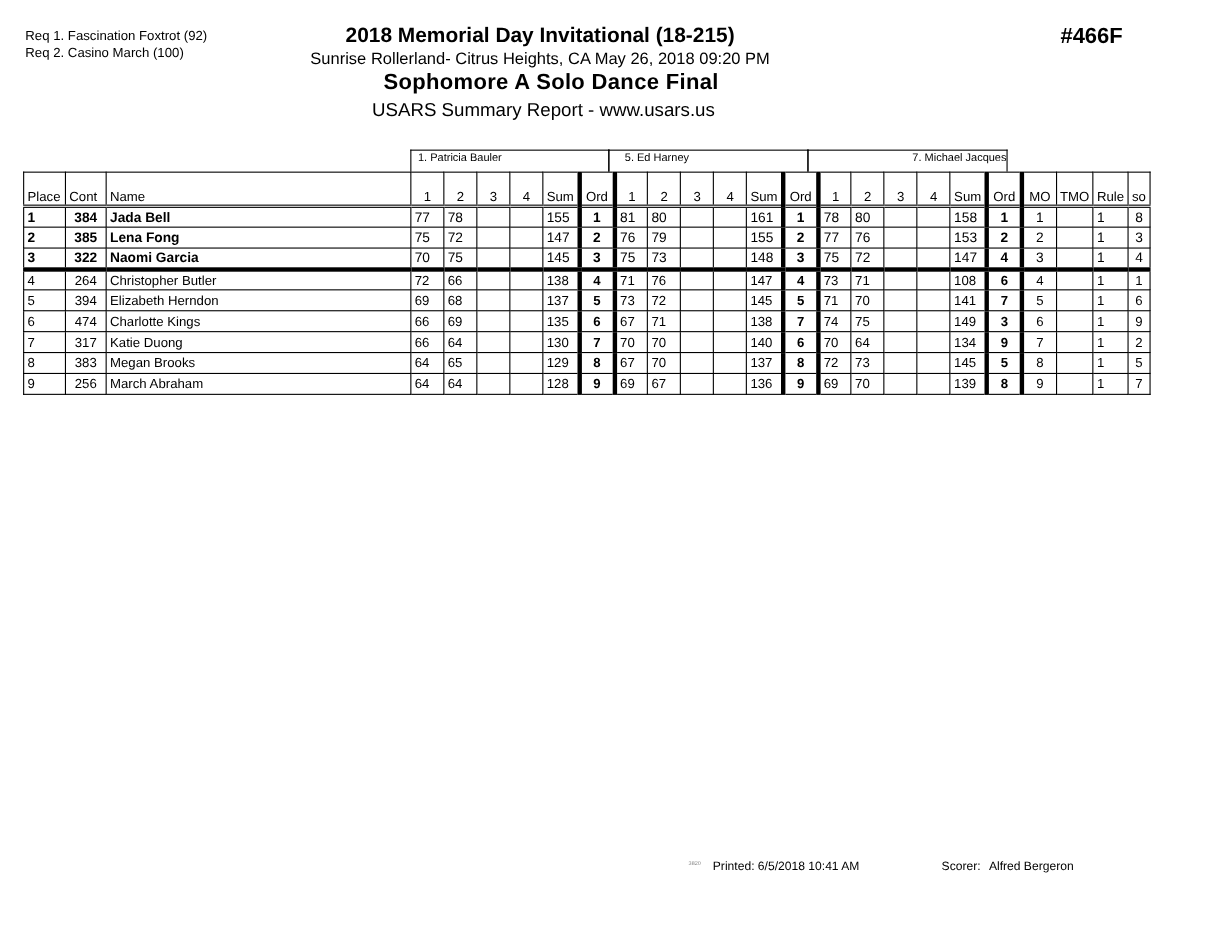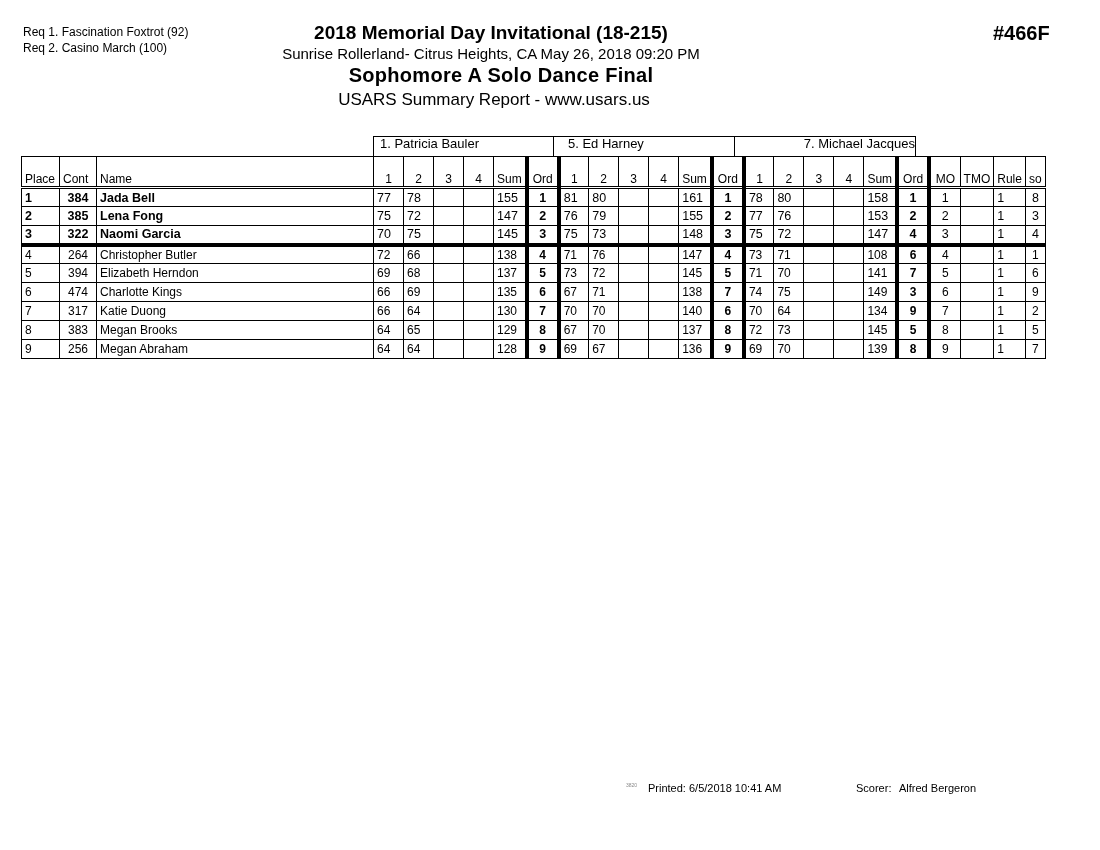--- a/index.html
+++ b/index.html
@@ -5,25 +5,25 @@
   html, body { margin:0; padding:0; background:#ffffff; }
   body { width:1100px; height:850px; position:relative; overflow:hidden;
          font-family:"Liberation Sans", sans-serif; color:#000; }
   .abs { position:absolute; white-space:nowrap; }
   .req { font-size:12px; left:23px; }
   .title { left:0; width:1100px; text-align:center; }
   .t1 { top:22px; font-size:19px; font-weight:bold; left:-59px; }
   .t2 { top:45px; font-size:15px; left:-59px; }
   .t3 { top:64px; font-size:20px; font-weight:bold; left:-49px; letter-spacing:0.3px; }
   .t4 { top:90px; font-size:17px; left:-56px; }
-  .event-id { top:22px; left:964px; font-size:20px; font-weight:bold;margin-left:29px; }
+  .event-id { top:22px; left:964px; font-size:20px; font-weight:bold; }
 
   
   .judge { position:absolute; top:136px; height:20px; border:1px solid #000; border-bottom:none;
-           font-size:13px; padding-left:6px; box-sizing:border-box; line-height:14px; }
+           font-size:10px; padding-left:6px; box-sizing:border-box; line-height:14px; }
 
   table.res { position:absolute; left:21px; top:156px; border-collapse:collapse;
               font-size:12px; table-layout:fixed; }
   table.res td { border:1px solid #000; height:19px; padding:0 3px; box-sizing:border-box;
                  white-space:nowrap; overflow:hidden; }
   table.res tr.hdr td { height:20px; padding-top:15px; vertical-align:bottom; border-bottom:3px double #000; }
   table.res td.c { text-align:center; }
   table.res td.r { text-align:left; }
   table.res td.l { text-align:left; }
   table.res td.ord { font-weight:bold; text-align:center; }
@@ -319,21 +319,21 @@
         <td class="r">145</td>
         <td class="ord thickL">5</td>
         <td class="c thickL">8</td>
         <td class="c"></td>
         <td class="r">1</td>
         <td class="c">5</td>
       </tr>
       <tr>
         <td class="l">9</td>
         <td class="c">256</td>
-        <td class="l">Megan Abraham</td>
+        <td class="l">March Abraham</td>
         <td class="l">64</td>
         <td class="l">64</td>
         <td class="l"></td>
         <td class="l"></td>
         <td class="r">128</td>
         <td class="ord thickL">9</td>
         <td class="l thickL">69</td>
         <td class="l">67</td>
         <td class="l"></td>
         <td class="l"></td>

